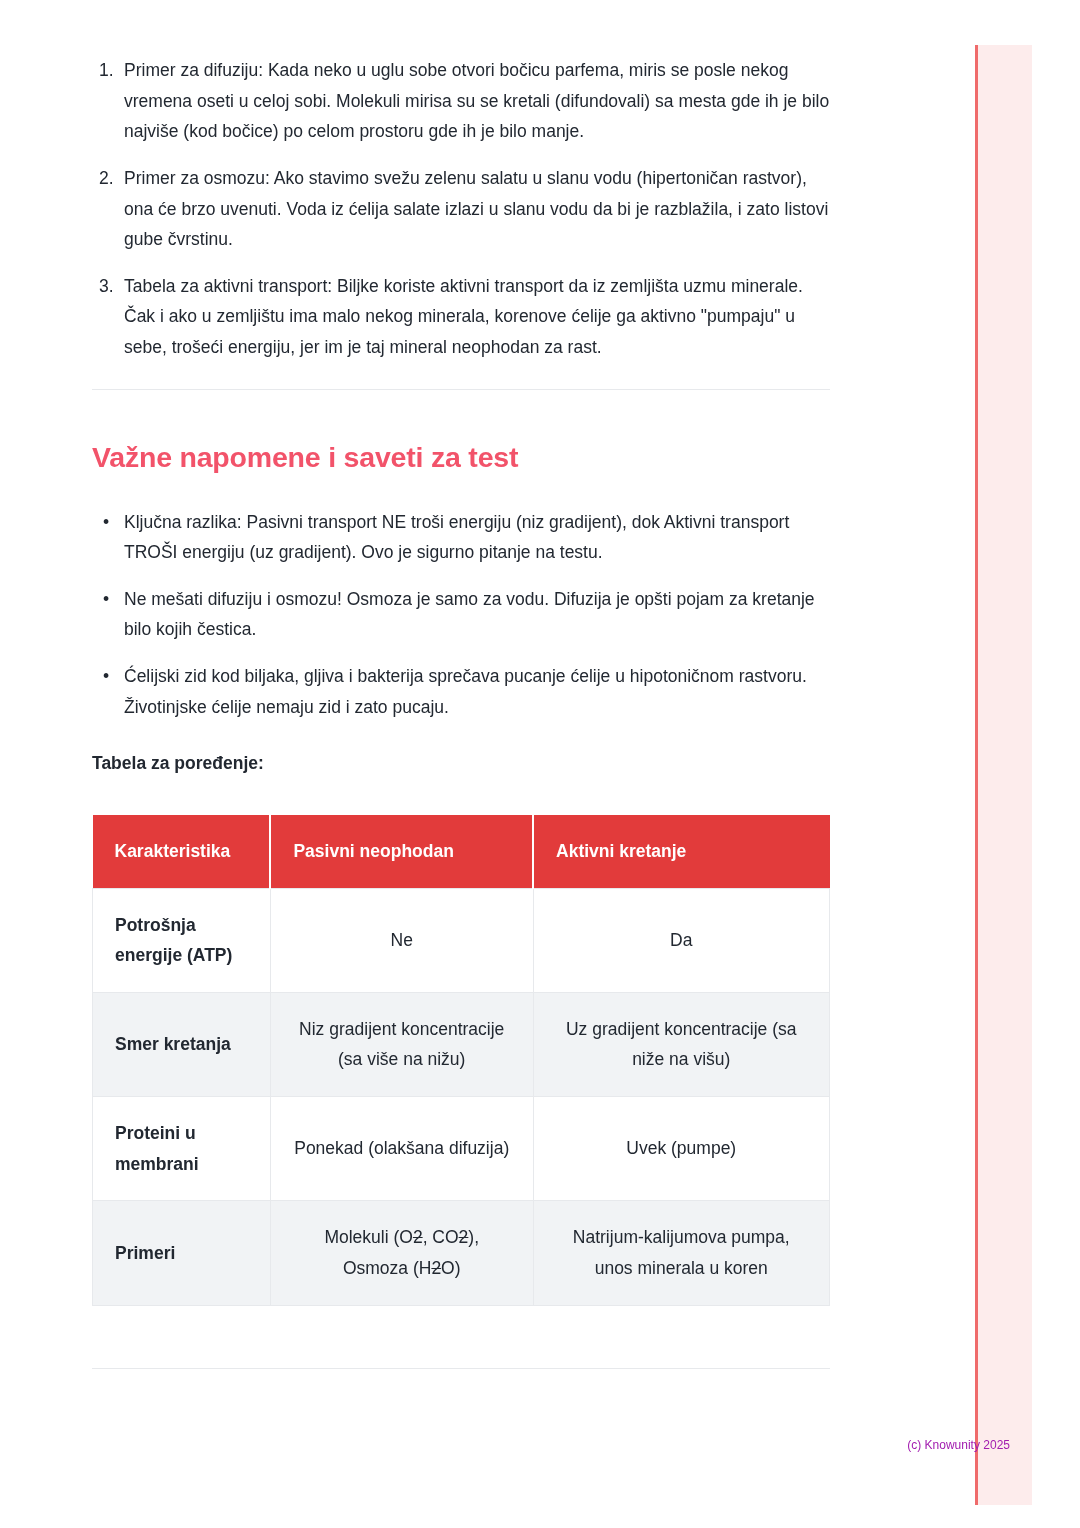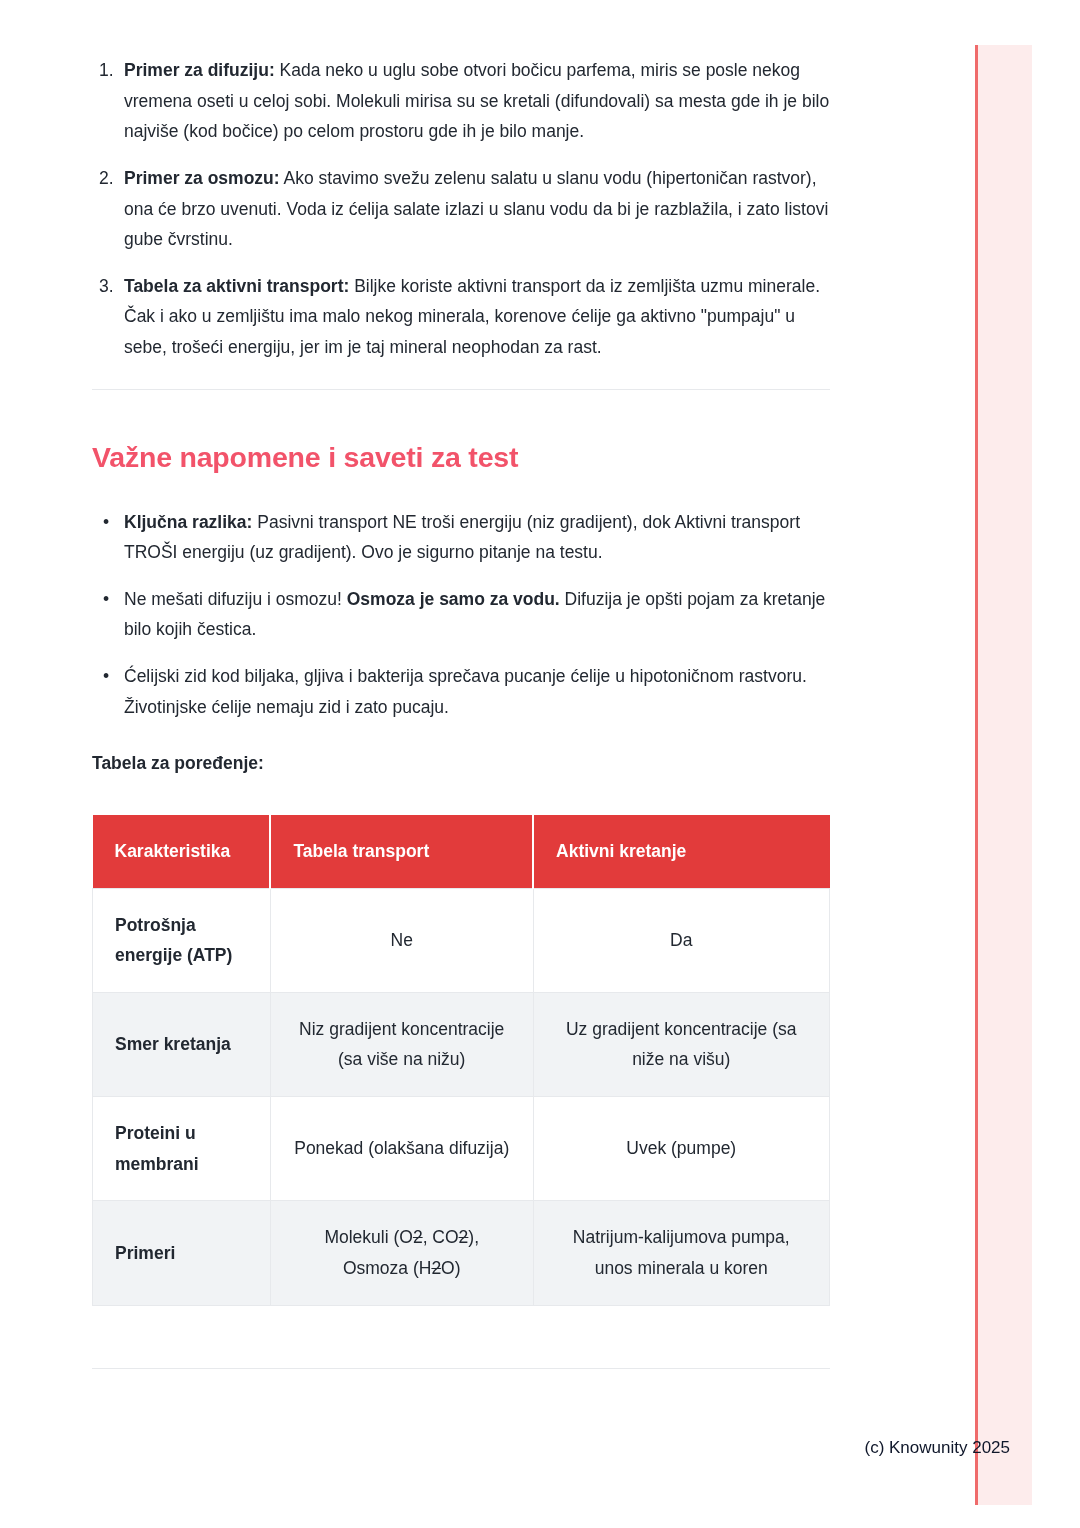--- a/index.html
+++ b/index.html
@@ -44,21 +44,21 @@
   }
   ol.numbered-list, ul.bullet-list { list-style: none; }
   .numbered-list li, .bullet-list li {
     display: flex;
     margin-bottom: 16px;
   }
   .marker { flex: 0 0 32px; }
   .marker.num { padding-left: 7px; }
   .marker.dot { padding-left: 11px; }
   .li-body { flex: 1; }
-  strong { font-weight: 700; text-align: right; }
+  strong { font-weight: 400; text-align: right; }
   .divider {
     border: none;
     border-top: 1px solid #e7e9ec;
     margin-top: 26px;
   }
   .section-heading {
     color: var(--accent, #f2536a);
     font-size: 28.5px;
     font-weight: 700;
     letter-spacing: -0.2px;
@@ -94,22 +94,22 @@
   }
   .compare-table tbody th { font-weight: 700; }
   .compare-table tbody td { font-weight: 400; text-align: center; }
   .compare-table tbody tr.alt { background: #f1f3f5; margin-left: 28px; }
   .strike { text-decoration: line-through; }
   .footer-divider { margin-top: 62px; }
   .footer-credit {
     position: absolute;
     top: 1438px;
     right: 70px;
-    font-size: 17px;
-    color: #0f172a;
+    font-size: 12px;
+    color: #a21caf;
     z-index: 2;
   }
 </style>
 </head>
 <body>
 
 <div class="page">
 
   <div class="accent-stripe">
     <div class="accent-line"></div>
@@ -155,21 +155,21 @@
 
     <table class="compare-table">
       <colgroup>
         <col style="width:178px">
         <col style="width:263px">
         <col style="width:297px">
       </colgroup>
       <thead>
         <tr id="table-head-row">
             <th>Karakteristika</th>
-            <th>Tabela transport</th>
+            <th>Pasivni neophodan</th>
             <th>Aktivni kretanje</th>
           </tr>
       </thead>
       <tbody id="table-body">
           <tr>
             <th scope="row">Potrošnja energije (ATP)</th>
             <td><span>Ne</span></td>
             <td><span>Da</span></td>
           </tr>
           <tr class="alt">

